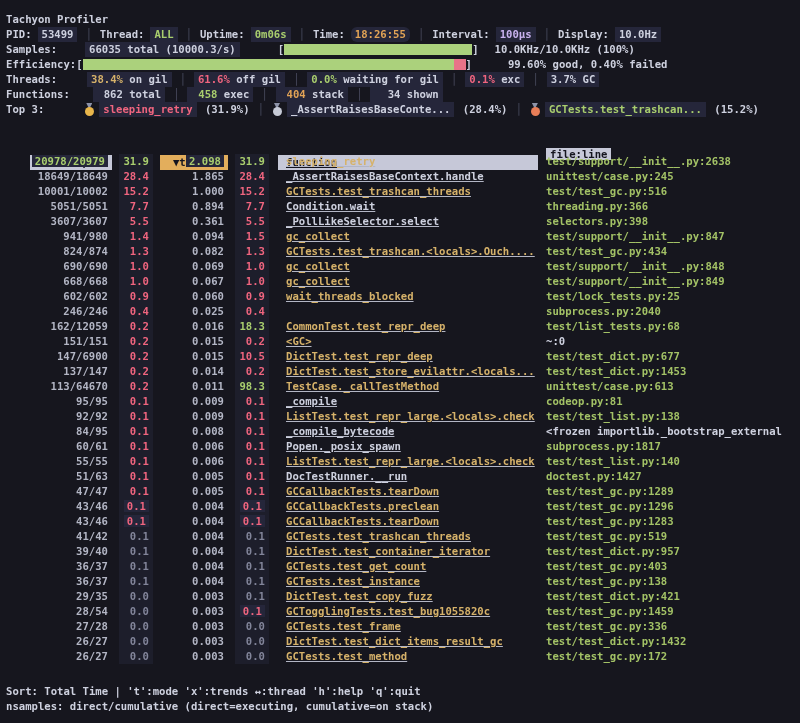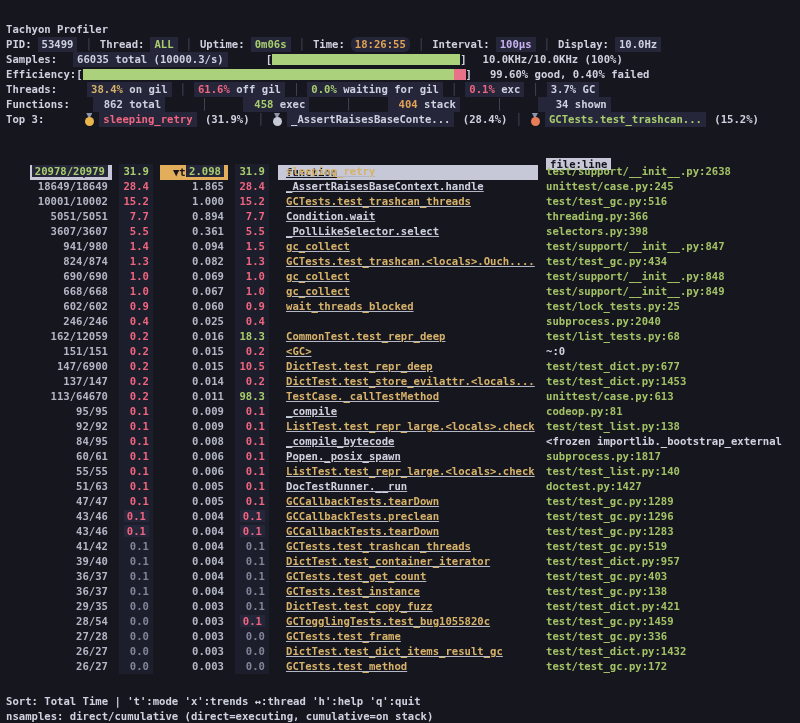--- a/index.html
+++ b/index.html
@@ -3,44 +3,44 @@
 <meta charset="utf-8">
 <style>
   * { box-sizing: border-box; margin: 0; padding: 0; }
   html, body { width: 800px; height: 723px; }
   body {
     background: var(--bg, #16161e);
     font: 700 10.6px/15px "DejaVu Sans Mono", monospace;
     color: var(--text, #b3b6c5);
     overflow: hidden;
   }
-  .screen { padding: 22px 0 0 6px; width: 800px; height: 723px; }
+  .screen { padding: 12px 0 0 6px; width: 800px; height: 723px; }
   .hline { display: flex; align-items: center; height: 15px; white-space: pre; }
   .lbl { color: var(--bright); }
   .sep { color: var(--sep); margin: 0 8px; }
   .kv { margin-left: 6px; }
   .chip { background: var(--chipbg); padding: 0 4px; }
   .c-g { color: var(--green); }   .c-r { color: var(--red); }
   .c-d { color: var(--dim); }     .c-y { color: var(--yellow); }
   .c-b { color: var(--bright); }  .c-w { color: var(--text); }
   .c-fg { color: var(--filegreen); } .c-o { color: var(--orange); border-radius: 6px; }
   .c-lv { color: var(--lavender); }
   .bracket { color: var(--bright); }
   .bar { display: inline-flex; height: 11px; overflow: hidden; }
   .samples-bar { width: 188px; }
   .eff-bar { width: 383px; }
   .fill-good { background: var(--bargreen); height: 100%; }
   .fill-bad  { background: var(--barred);  height: 100%; }
-  .samples-chip { margin-left: 16px; }
+  .samples-chip { margin-left: 28px; }
   .samples-line .bopen { margin-left: 38px; }
   .rate-text { margin-left: 16px; }
-  .eff-text { margin-left: 18px; }
+  .eff-text { margin-left: 36px; }
   .stat-group { display: inline-flex; align-items: flex-start; }
   .threads-items { margin-left: 30px; }
-  .functions-items { margin-left: 23px; gap: 28px; }
+  .functions-items { margin-left: 23px; }
   .top3-items { margin-left: 40px; display: inline-flex; align-items: center; }
   .stat-value.num { display: inline-block; min-width: 26px; text-align: right; }
   .medal { position: relative; width: 10px; height: 13px; display: inline-block; flex: none; margin-right: 5px; }
   .medal::before { content: ""; position: absolute; top: 0; left: 2px; width: 6px; height: 6px;
     background: #8d93a8; clip-path: polygon(0 0, 100% 0, 50% 100%); }
   .medal::after { content: ""; position: absolute; bottom: 0; left: 1px; width: 9px; height: 9px; border-radius: 50%; }
   .medal-gold::after   { background: var(--gold); }
   .medal-silver::after { background: var(--silver); }
   .medal-bronze::after { background: var(--bronze); }
   .top-pct { margin-left: 2px; }

